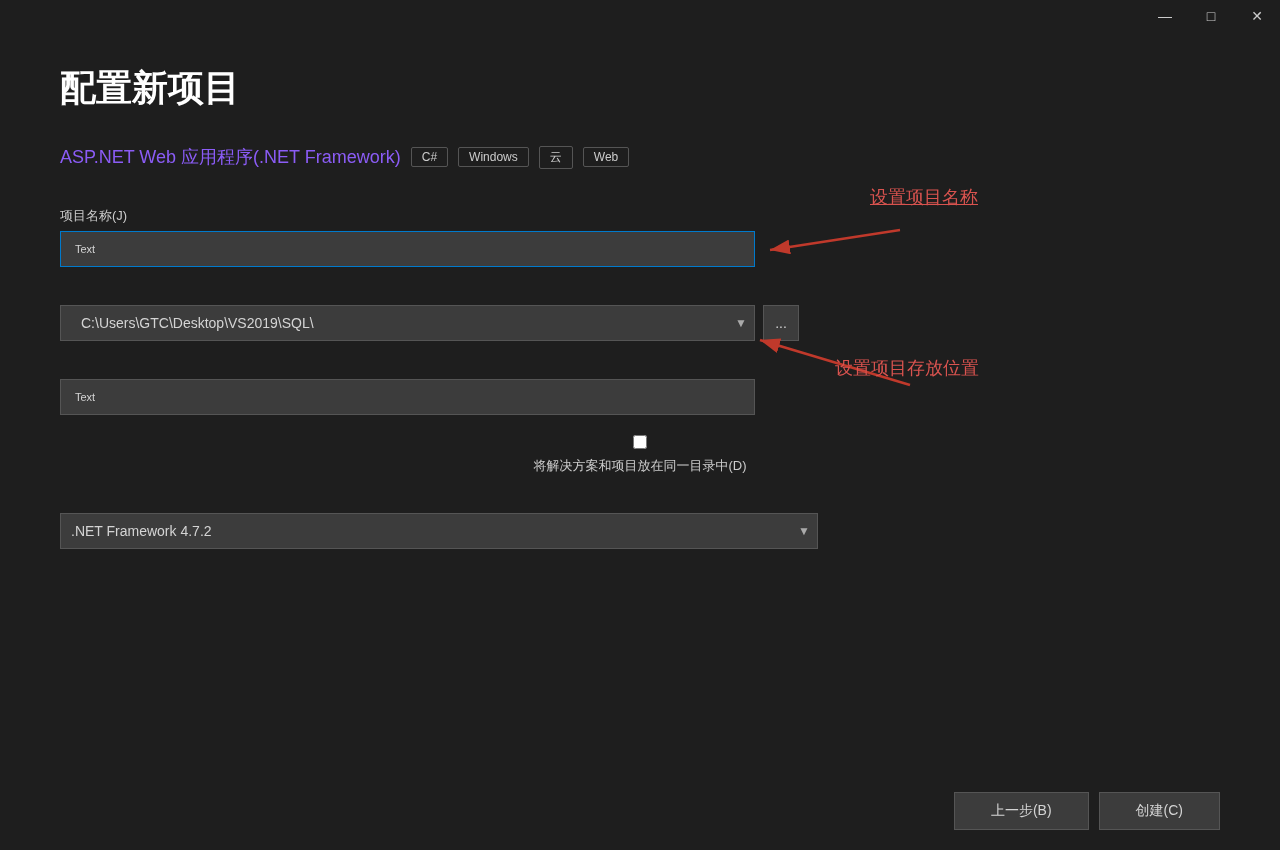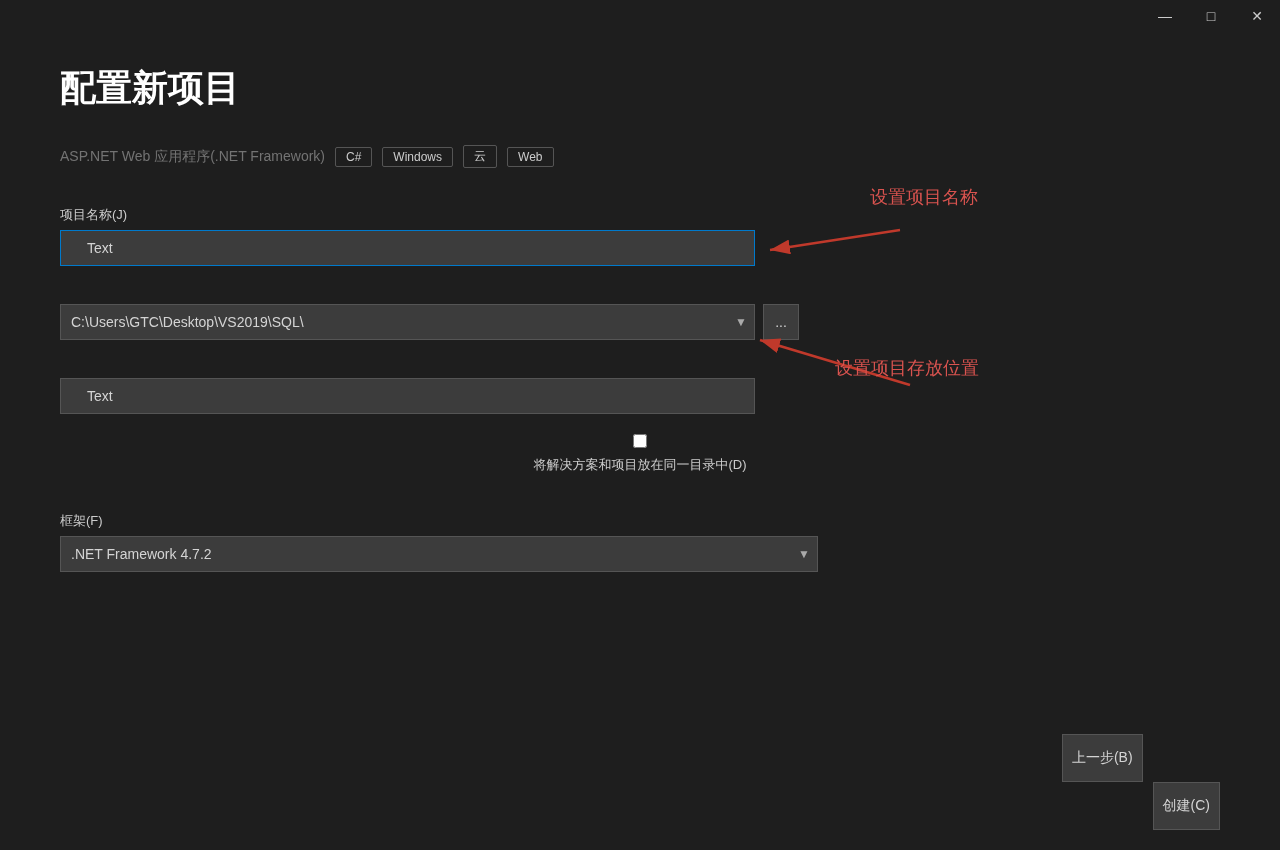--- a/index.html
+++ b/index.html
@@ -58,22 +58,22 @@
     }
 
     .project-type-row {
       display: flex;
       align-items: center;
       gap: 10px;
       margin-bottom: 32px;
     }
 
     .project-type-name {
-      font-size: 14px;
-      color: #737373;
+      font-size: 18px;
+      color: #8b5cf6;
       font-weight: 400;
     }
 
     .tag {
       padding: 2px 10px;
       border: 1px solid #555555;
       border-radius: 2px;
       font-size: 12px;
       color: #cccccc;
       background: transparent;
@@ -105,22 +105,22 @@
       color: #888;
       cursor: pointer;
     }
 
     .form-input {
       width: 695px;
       height: 36px;
       background: #3c3c3c;
       border: 1px solid #007acc;
       color: #d4d4d4;
-      padding: 0 26px;
-      font-size: 14px;
+      padding: 0 14px;
+      font-size: 11px;
       font-family: inherit;
       outline: none;
     }
 
     .form-input.no-active-border {
       border: 1px solid #555555;
     }
 
     .location-row {
       display: flex;
@@ -132,21 +132,21 @@
       position: relative;
       width: 695px;
     }
 
     .form-select {
       width: 100%;
       height: 36px;
       background: #3c3c3c;
       border: 1px solid #555555;
       color: #d4d4d4;
-      padding: 0 30px 0 10px;
+      padding: 0 30px 0 20px;
       font-size: 14px;
       font-family: inherit;
       appearance: none;
       cursor: pointer;
       outline: none;
     }
 
     .select-arrow {
       position: absolute;
       right: 8px;
@@ -213,20 +213,21 @@
     .annotation-label {
       position: absolute;
       color: #d9534f;
       font-size: 18px;
       font-weight: 400;
     }
 
     .annotation-label-1 {
       top: 185px;
       left: 870px;
+      text-decoration: underline;
     }
 
     .annotation-label-2 {
       top: 356px;
       left: 835px;
     }
 
     
     .arrow-svg {
       position: absolute;
@@ -235,33 +236,32 @@
     
     .bottom-bar {
       position: absolute;
       bottom: 20px;
       right: 60px;
       display: flex;
       gap: 10px;
     }
 
     .bottom-btn {
-      height: 48px;
-      padding: 0 9px;
+      height: 38px;
+      padding: 0 36px;
       background: #3c3c3c;
       border: 1px solid #555555;
       color: #d4d4d4;
       font-size: 14px;
       font-family: inherit;
       cursor: pointer;
     }
 
     .bottom-btn.primary {
       background: #3c3c3c;
-      margin-top: 48px;
     }
   </style>
 </head>
 <body>
 
 <div class="title-bar">
   <button class="title-bar-btn">—</button>
   <button class="title-bar-btn">□</button>
   <button class="title-bar-btn close">✕</button>
 </div>
@@ -300,23 +300,20 @@
   <div class="form-section">
     <input type="text" class="form-input no-active-border" value="Text" style="">
   </div>
 
   <div class="checkbox-row">
     <input type="checkbox" class="checkbox-input" id="same-dir" style="">
     <label class="checkbox-label" for="same-dir">将解决方案和项目放在同一目录中(D)</label>
   </div>
 
   <div class="form-section">
-    <div class="form-label">
-      <span>框架(F)</span>
-    </div>
     <div class="framework-select-wrapper">
       <select class="framework-select">
         <option>.NET Framework 4.7.2</option>
       </select>
       <span class="select-arrow">▼</span>
     </div>
   </div>
 
 </div>
 

